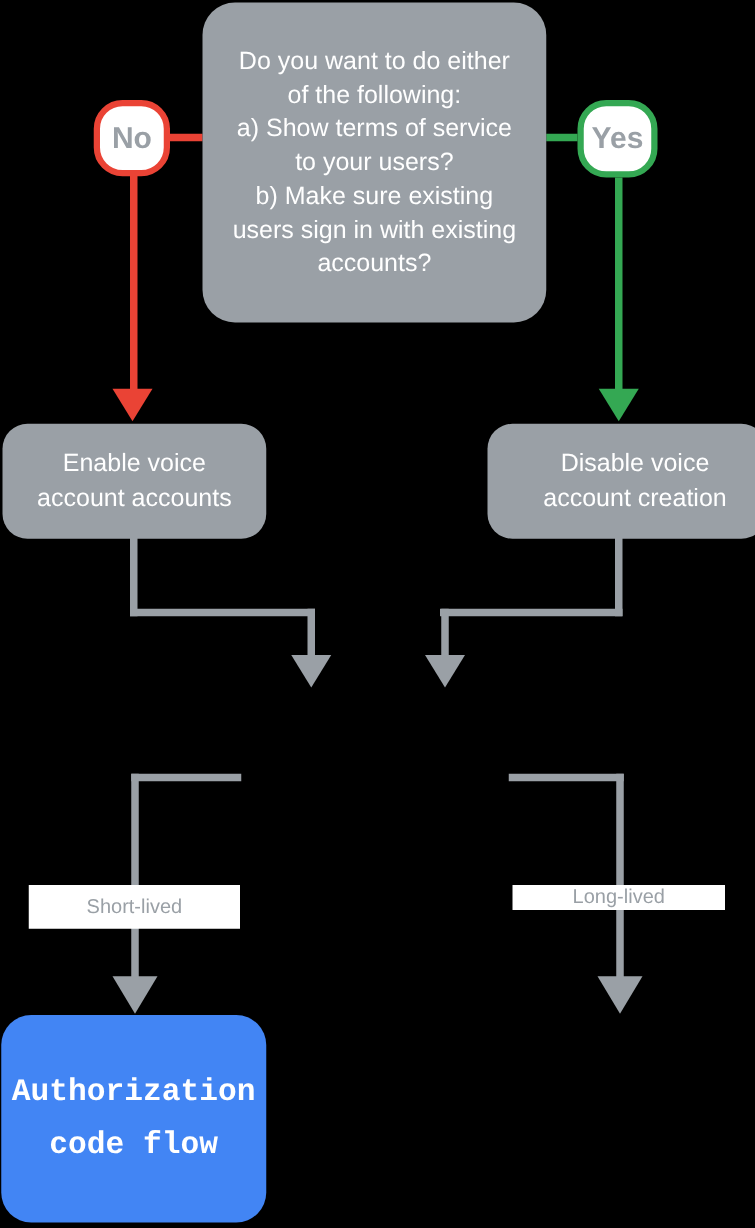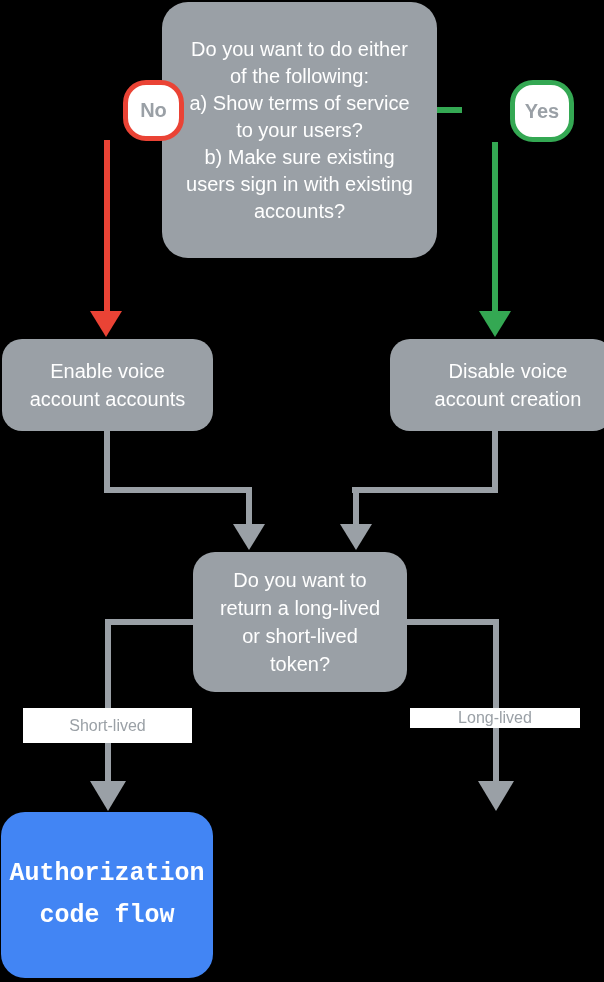--- a/index.html
+++ b/index.html
@@ -74,24 +74,23 @@
   .badge {
     position: absolute;
     background: var(--badge-bg);
     color: var(--label-text);
     border-radius: 23px;
     border-style: solid;
     border-width: 5px;
     display: flex;
     align-items: center;
     justify-content: center;
-    font-size: 20px;
+    font-size: 24px;
     font-weight: 700;
     box-sizing: border-box;
-    margin-left: 48px;
   }
   .badge.no  { border-color: var(--red); }
   .badge.yes { border-color: var(--green); }
   
   .branch-label {
     position: absolute;
     background: var(--badge-bg);
     color: var(--label-text);
     display: flex;
     align-items: center;
@@ -142,24 +141,20 @@
   <div class="badge no" style="left:75px; top:80px; width:61px; height:61px;">No</div>
 
   <div class="badge yes" style="left:462px; top:80px; width:64px; height:62px;">Yes</div>
 
   <div class="node mid" style="left:2px; top:339px; width:211px; height:92px;">Enable voice
 account accounts</div>
 
   <div class="node mid" style="left:390px; top:339px; width:210px; height:92px;padding-left:13px;">Disable voice
 account creation</div>
 
-  <div class="node center" style="left:193px; top:552px; width:214px; height:140px;">Do you want to
-return a long-lived
-or short-lived
-token?</div>
 
   <div class="branch-label" style="left:23px; top:708px; width:169px; height:35px;">Short-lived</div>
 
   <div class="branch-label" style="left:410px; top:708px; width:170px; height:20px;">Long-lived</div>
 
   <div class="flow-node" style="left:1px; top:812px; width:212px; height:166px;">Authorization
 code flow</div>
 
 
 </div>

